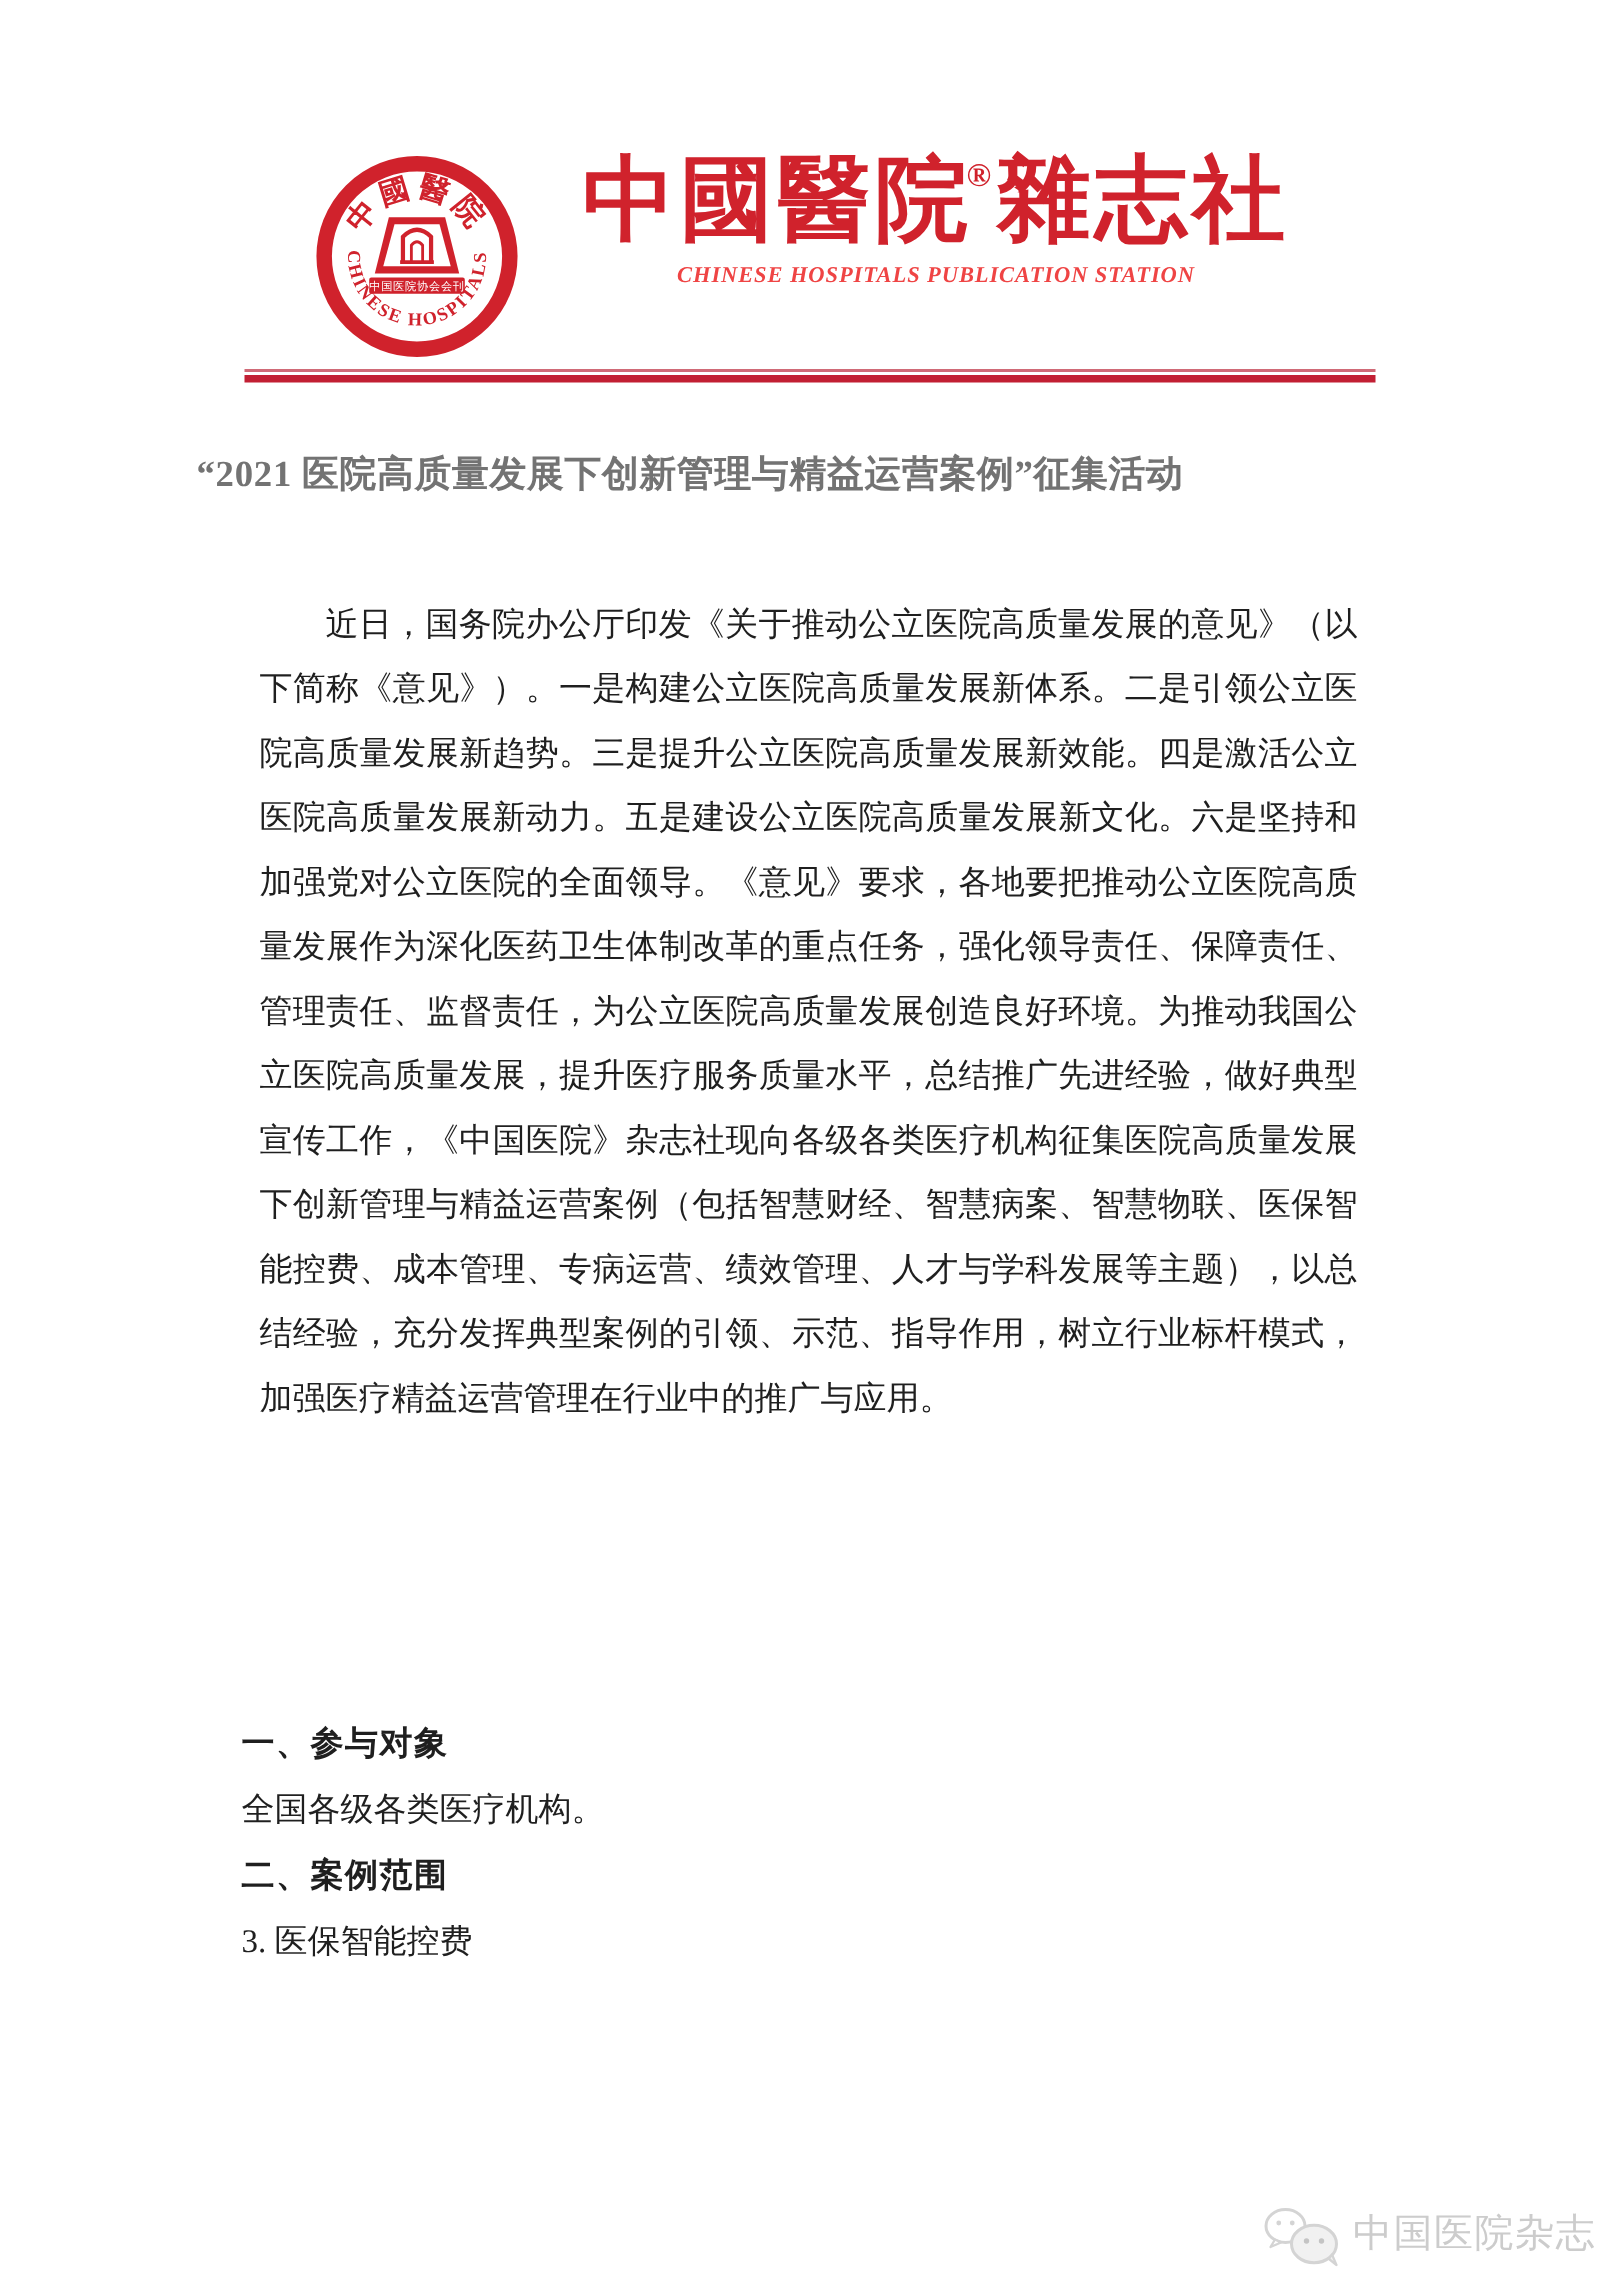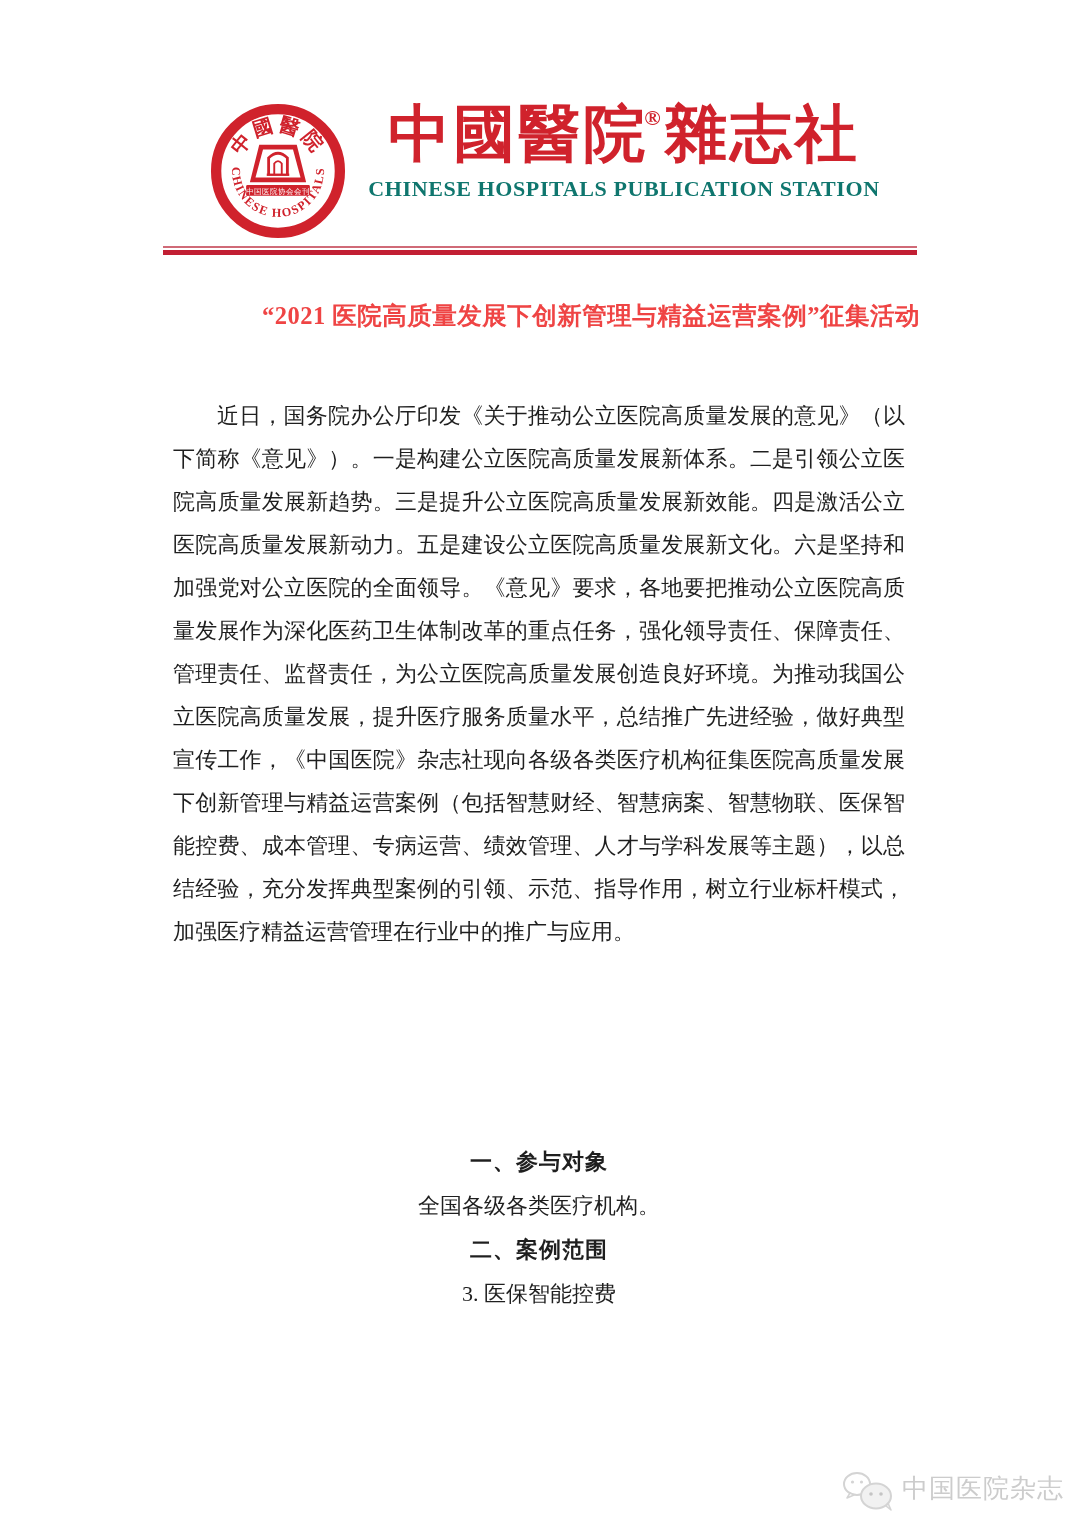--- a/index.html
+++ b/index.html
@@ -29,52 +29,53 @@
     color: #d0222c; letter-spacing: 3px;
     white-space: nowrap;
     font-family: "Liberation Serif", serif;
   }
   .brand-calligraphy sup {
     font-size: 22px; vertical-align: super; position: relative; top: -8px; left: -4px;
     letter-spacing: 0;
   }
   .brand-subtitle {
     margin-top: 2px;
-    font-size: 22px; font-weight: bold;
-    color: #0f766e; letter-spacing: 0.6px;
+    font-size: 15px; font-weight: bold;
+    color: #ef4444; letter-spacing: 0.6px;
     white-space: nowrap;
+    font-style: italic;
   }
 
   
   .rule { position: absolute; top: 246px; left: 163px; width: 754px; }
   .rule-thin  { height: 2px; background: #d06a77; margin-bottom: 2px; }
   .rule-thick { height: 5px; background: #c21f33; }
 
   
   .doc-title {
     position: absolute; top: 299px; left: 0;
-    width: 920px; text-align: right;
-    font-size: 24.5px; font-weight: bold; color: #ef4444;
+    width: 920px; text-align: center;
+    font-size: 24.5px; font-weight: bold; color: #737373;
     letter-spacing: 0.5px;
   }
 
   
   .body-text {
     position: absolute; top: 382px; left: 161px;
     width: 756px;
     font-size: 22px; line-height: 43px;
     text-align: justify;
   }
   .body-text p { margin: 12px; text-indent: 2em; }
   .body-text .bold-inline { font-weight: bold; }
 
   
   .sections {
     position: absolute; top: 1140px; left: 161px;
-    width: 756px; font-size: 22px; text-align: center;
+    width: 756px; font-size: 22px;
   }
   .sections .line { line-height: 44px; }
   .sections .heading { font-weight: bold; letter-spacing: 1px; }
 
   
   .watermark {
     position: absolute; right: 16px; bottom: 16px;
     display: flex; align-items: flex-start; gap: 6px;
     font-family: "Liberation Sans", sans-serif;
     color: #cccccc;

